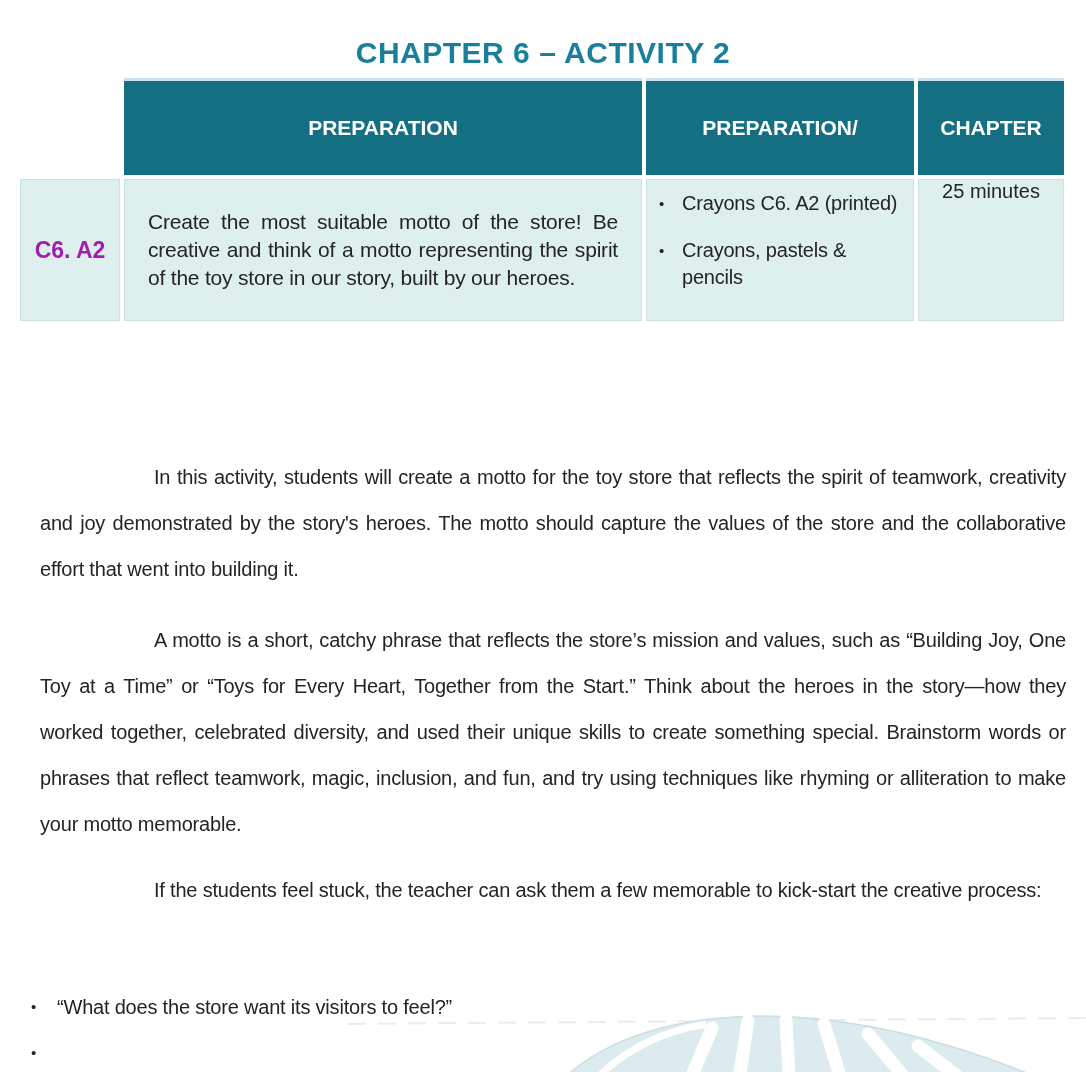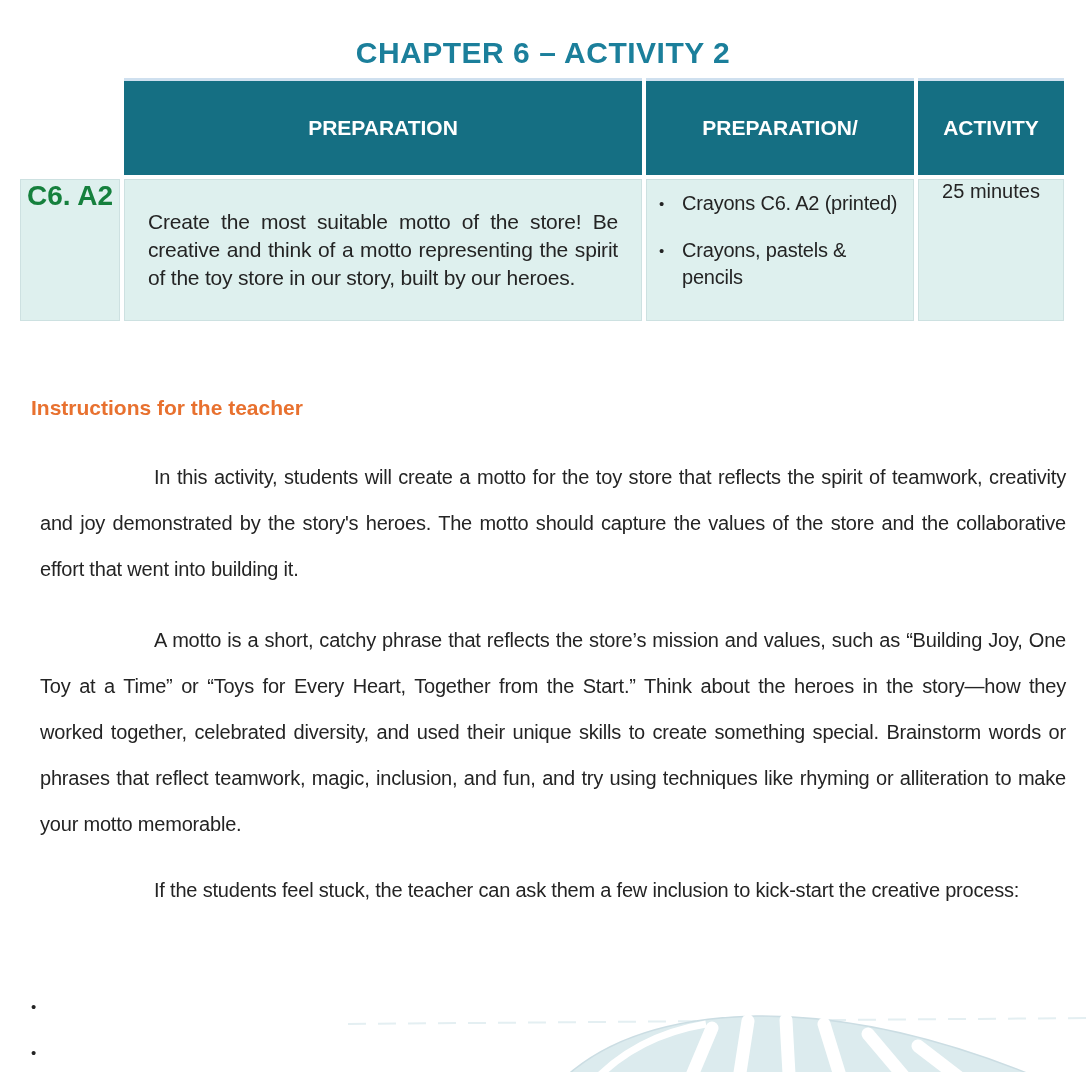--- a/index.html
+++ b/index.html
@@ -22,22 +22,22 @@
   }
   .cell{box-sizing:border-box;}
   .th{
     background:#156f83;color:#ffffff;font-weight:bold;font-size:21px;
     display:flex;flex-direction:column;align-items:center;justify-content:center;
     text-align:center;border-top:3px solid #cfe0ef;gap:35px;
   }
   .th .hline{line-height:42px;}
   .td{background:#def0ee;border:1px solid #cde1e1;}
   .spacer{background:transparent;}
-  .code-cell{display:flex;justify-content:center;
-    color:#15803d;font-weight:bold;font-size:28px;}
+  .code-cell{display:flex;align-items:center;justify-content:center;
+    color:#a21caf;font-weight:bold;font-size:23px;}
   .desc-cell{display:flex;align-items:center;padding:12px 23px;}
   .desc-text{text-align:justify;font-size:21px;line-height:28px;letter-spacing:-0.2px;}
   .prep-cell{padding:10px 12px 8px 12px;font-size:20px;line-height:27px;letter-spacing:-0.2px;}
   .mat-item{display:flex;margin-bottom:20px;}
   .mat-item:last-child{margin-bottom:0;}
   .mat-bullet{width:23px;flex:0 0 23px;font-size:15px;line-height:27px;}
   .dur-cell{display:flex;align-items:flex-start;justify-content:center;font-size:20px;}
   
   .instructions-heading{
     position:absolute;left:31px;top:384px;font-size:21px;font-weight:bold;
@@ -78,21 +78,21 @@
 
   <div class="activity-table">
     <div class="cell spacer"></div>
     <div class="cell th">
       <div class="hline">PREPARATION</div>
     </div>
     <div class="cell th">
       <div class="hline">PREPARATION/</div>
     </div>
     <div class="cell th">
-      <div class="hline">ACTIVITY</div>
+      <div class="hline">CHAPTER</div>
     </div>
 
     <div class="cell td code-cell">
       <span>C6. A2</span>
     </div>
     <div class="cell td desc-cell">
       <div class="desc-text">Create the most suitable motto of the store! Be creative and think of a motto representing the spirit of the toy store in our story, built by our heroes.</div>
     </div>
     <div class="cell td prep-cell">
       <div class="mat-item">
@@ -102,28 +102,28 @@
       <div class="mat-item">
         <span class="mat-bullet">•</span>
         <span>Crayons, pastels &amp; pencils</span>
       </div>
     </div>
     <div class="cell td dur-cell">
       <span>25 minutes</span>
     </div>
   </div>
 
-  <div class="instructions-heading">Instructions for the teacher</div>
 
   <div class="para para-1">In this activity, students will create a motto for the toy store that reflects the spirit of teamwork, creativity and joy demonstrated by the story's heroes. The motto should capture the values of the store and the collaborative effort that went into building it.</div>
   <div class="para para-2">A motto is a short, catchy phrase that reflects the store’s mission and values, such as “Building Joy, One Toy at a Time” or “Toys for Every Heart, Together from the Start.” Think about the heroes in the story—how they worked together, celebrated diversity, and used their unique skills to create something special. Brainstorm words or phrases that reflect teamwork, magic, inclusion, and fun, and try using techniques like rhyming or alliteration to make your motto memorable.</div>
-  <div class="para para-3">If the students feel stuck, the teacher can ask them a few inclusion to kick-start the creative process:</div>
+  <div class="para para-3">If the students feel stuck, the teacher can ask them a few memorable to kick-start the creative process:</div>
 
   <div class="questions">
     <div class="q-item">
       <span class="q-bullet">•</span>
+      <span>“What does the store want its visitors to feel?”</span>
     </div>
     <div class="q-item">
       <span class="q-bullet">•</span>
     </div>
   </div>
 
 </div>
 
 </body></html>

